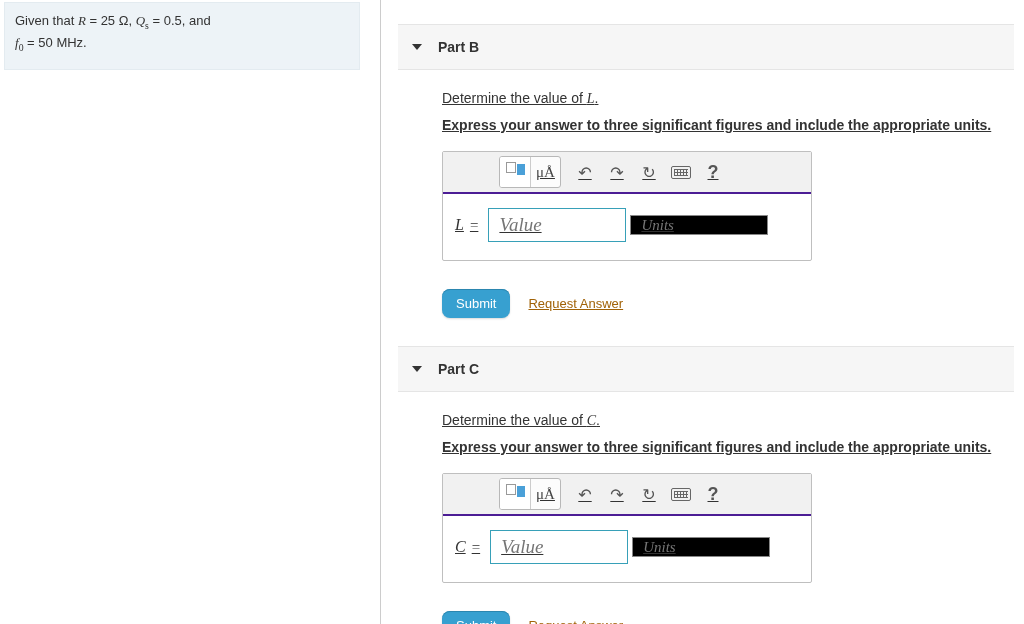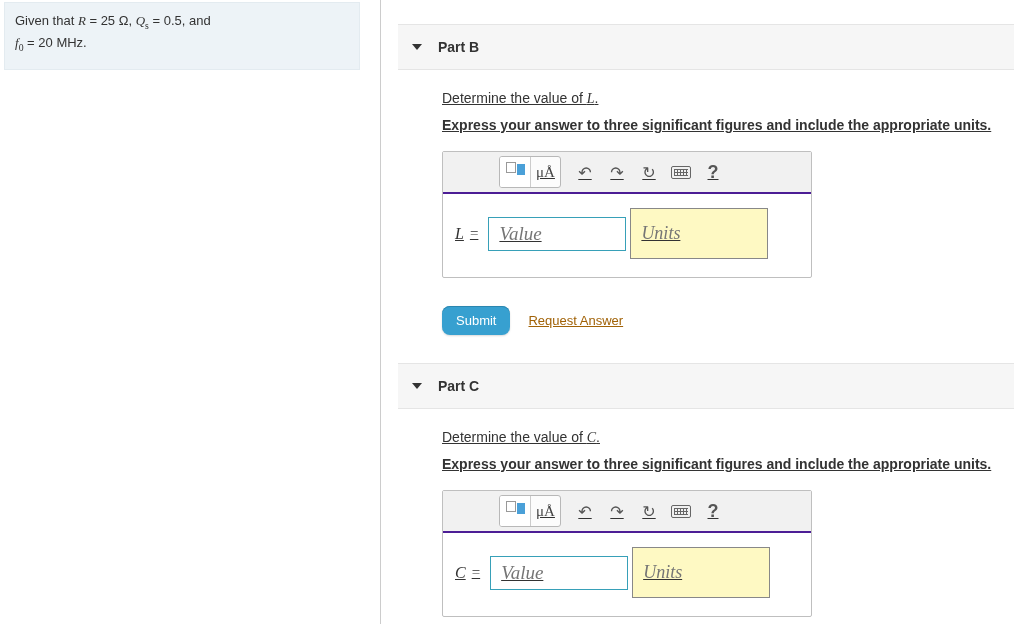--- a/index.html
+++ b/index.html
@@ -119,41 +119,41 @@
     gap:10px;
   }
   .var-label{ font-family:"Times New Roman",serif; font-style:italic; font-size:16px;}
   .eq{ font-family:"Times New Roman",serif; font-size:15px; margin-left:-4px;}
   .value-input{
     width:138px;height:34px;border:1px solid #37a0b8;
     font-family:"Times New Roman",serif;font-style:italic;font-size:19px;
     color:#3b82f6;padding:0 10px;background:#fff;
   }
   .units-input{
-    width:138px;height:51px;border:1px solid #888;
-    font-family:"Times New Roman",serif;font-style:italic;font-size:18px;
-    color:#888;padding:0 10px;background:#fef9c3;margin-left:-6px;
+    width:138px;height:20px;border:1px solid #888;
+    font-family:"Times New Roman",serif;font-style:italic;font-size:15px;
+    color:#888;padding:0 10px;background:#000000;margin-left:-6px;
   }
   .submit-row{ padding:18px 0 22px 44px; display:flex; align-items:center; gap:18px;}
   .submit-btn{
     background:#37a0d0;color:#fff;border:none;padding:7px 14px;
     font-size:13px;border-radius:8px;cursor:pointer;
     box-shadow:0 1px 0 #2b86af inset, 0 1px 2px rgba(0,0,0,.15);
   }
   .request-link{ color:#a16207; text-decoration:underline; font-size:13px; cursor:pointer;}
   .section{ margin-bottom:6px;}
   .part-b-top{ margin-top:24px;}
 </style>
 </head>
 <body>
 
 <div class="left-col">
   <div class="given-box">
     <span>Given that </span><span class="serif">R</span><span> = 25 Ω, </span><span class="serif"><span>Q</span><span class="sub">s</span></span><span> = 0.5, and</span><br>
-    <span class="serif"><span>f</span><span class="sub">0</span></span><span> = 20 MHz.</span>
+    <span class="serif"><span>f</span><span class="sub">0</span></span><span> = 50 MHz.</span>
   </div>
 </div>
 
 <div class="divider"></div>
 
 <div class="right-col">
 
   <div class="section part-b-top">
     <div class="part-header">
       <div class="caret"></div>

